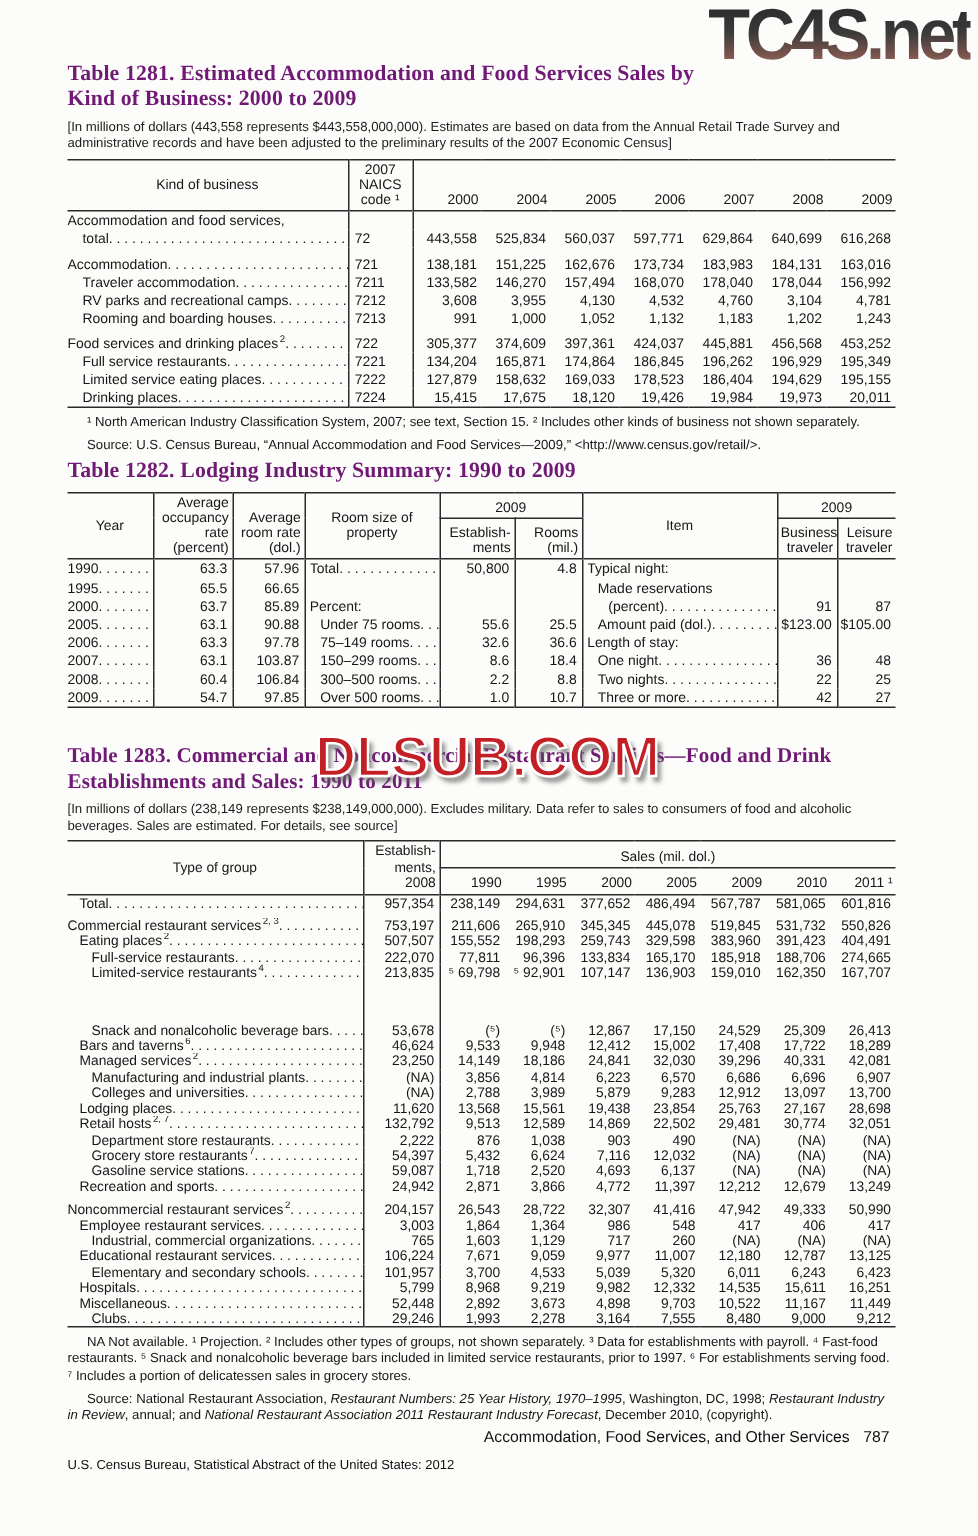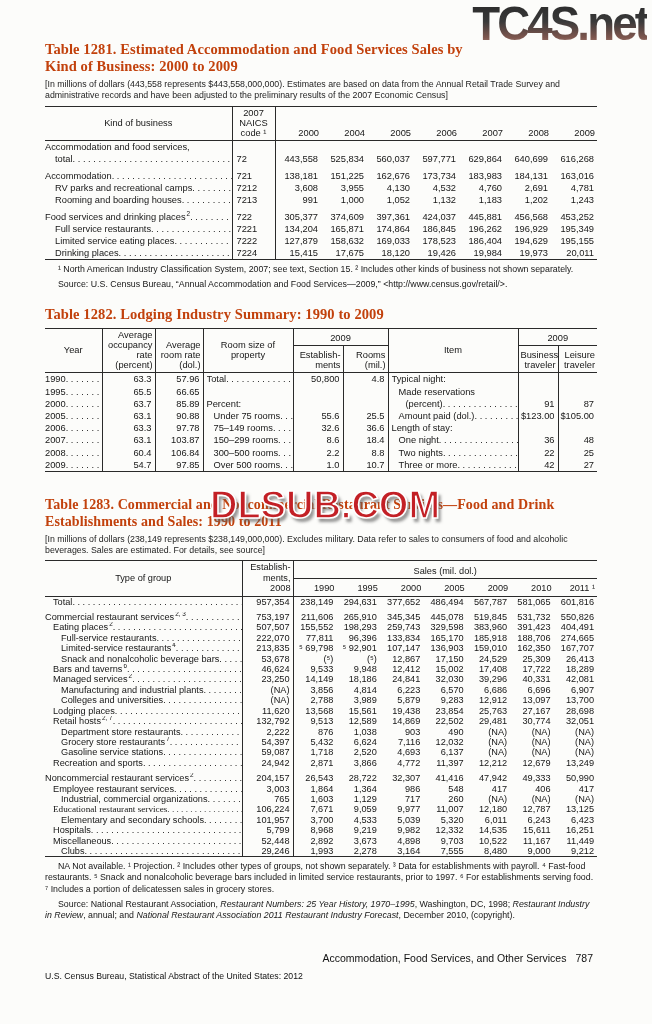--- a/index.html
+++ b/index.html
@@ -1,21 +1,21 @@
 <!DOCTYPE html>
 <html><head>
 <meta charset="utf-8">
 <style>
   html,body{margin:0;padding:0;}
   #page{position:relative;width:652px;height:1024px;background:#fcfcfa;overflow:hidden;
         font-family:"Liberation Sans",sans-serif;color:#161616;}
   .sec{position:absolute;left:45px;width:552px;}
   #sec1{top:41px;} #sec2{top:306px;} #sec3{top:497px;}
   .tbl-title{font-family:"Liberation Serif",serif;font-weight:bold;font-size:14.5px;
-             line-height:1.2;white-space:pre;color:#c2410c;letter-spacing:.1px;}
+             line-height:1.2;white-space:pre;color:#701a75;letter-spacing:.1px;}
   .tbl-title.small{font-size:14px;}
   .tbl-note{font-size:8.8px;line-height:1.24;margin-top:3px;color:#1d1d1d;}
   table{border-collapse:collapse;table-layout:fixed;width:552px;margin-top:5px;
         border-top:1.4px solid #2a2a2a;border-bottom:1.4px solid #2a2a2a;}
   thead{border-bottom:1.3px solid #2a2a2a;}
   th,td{padding:0;font-size:9.3px;line-height:12px;font-weight:normal;vertical-align:bottom;}
   #t1283 th, #t1283 td{font-size:9.2px;line-height:10.4px;}
   thead th{line-height:10px;padding:1px 2px 2px 2px;}
   .vl{border-left:1px solid #2a2a2a;}
   .num{text-align:right;padding-right:3px;white-space:nowrap;overflow:hidden;}
@@ -133,31 +133,47 @@
             <td class="num">151,225</td>
             <td class="num">162,676</td>
             <td class="num">173,734</td>
             <td class="num">183,983</td>
             <td class="num">184,131</td>
             <td class="num">163,016</td>
           </tr>
           <tr class="">
             <td class="lab">
               <div class="labwrap" style="padding-left: 10px;">
+                <span class="lt">Traveler accommodation</span>
+                <span class="ldr"></span>
+              </div>
+            </td>
+            <td class="code vl">7211</td>
+            <td class="num vl">133,582</td>
+            <td class="num">146,270</td>
+            <td class="num">157,494</td>
+            <td class="num">168,070</td>
+            <td class="num">178,040</td>
+            <td class="num">178,044</td>
+            <td class="num">156,992</td>
+          </tr>
+          <tr class="">
+            <td class="lab">
+              <div class="labwrap" style="padding-left: 10px;">
                 <span class="lt">RV parks and recreational camps</span>
                 <span class="ldr"></span>
               </div>
             </td>
             <td class="code vl">7212</td>
             <td class="num vl">3,608</td>
             <td class="num">3,955</td>
             <td class="num">4,130</td>
             <td class="num">4,532</td>
             <td class="num">4,760</td>
-            <td class="num">2,691</td>
+            <td class="num">3,104</td>
             <td class="num">4,781</td>
           </tr>
           <tr class="">
             <td class="lab">
               <div class="labwrap" style="padding-left: 10px;">
                 <span class="lt">Rooming and boarding houses</span>
                 <span class="ldr"></span>
               </div>
             </td>
             <td class="code vl">7213</td>
@@ -582,21 +598,21 @@
             <td class="num vl">⁵ 69,798</td>
             <td class="num">⁵ 92,901</td>
             <td class="num">107,147</td>
             <td class="num">136,903</td>
             <td class="num">159,010</td>
             <td class="num">162,350</td>
             <td class="num">167,707</td>
           </tr>
           <tr class="">
             <td class="lab">
-              <div class="labwrap" style="padding-left: 16px;">
+              <div class="labwrap" style="padding-left: 16px; margin-top: 28px;">
                 <span class="lt">Snack and nonalcoholic beverage bars</span>
                 <span class="ldr"></span>
               </div>
             </td>
             <td class="num vl">53,678</td>
             <td class="num vl">(⁵)</td>
             <td class="num">(⁵)</td>
             <td class="num">12,867</td>
             <td class="num">17,150</td>
             <td class="num">24,529</td>
@@ -806,21 +822,21 @@
             <td class="num vl">1,603</td>
             <td class="num">1,129</td>
             <td class="num">717</td>
             <td class="num">260</td>
             <td class="num">(NA)</td>
             <td class="num">(NA)</td>
             <td class="num">(NA)</td>
           </tr>
           <tr class="">
             <td class="lab">
-              <div class="labwrap" style="padding-left: 8px; font-family: Liberation Serif, serif;">
+              <div class="labwrap" style="padding-left: 8px;">
                 <span class="lt">Educational restaurant services</span>
                 <span class="ldr"></span>
               </div>
             </td>
             <td class="num vl">106,224</td>
             <td class="num vl">7,671</td>
             <td class="num">9,059</td>
             <td class="num">9,977</td>
             <td class="num">11,007</td>
             <td class="num">12,180</td>

